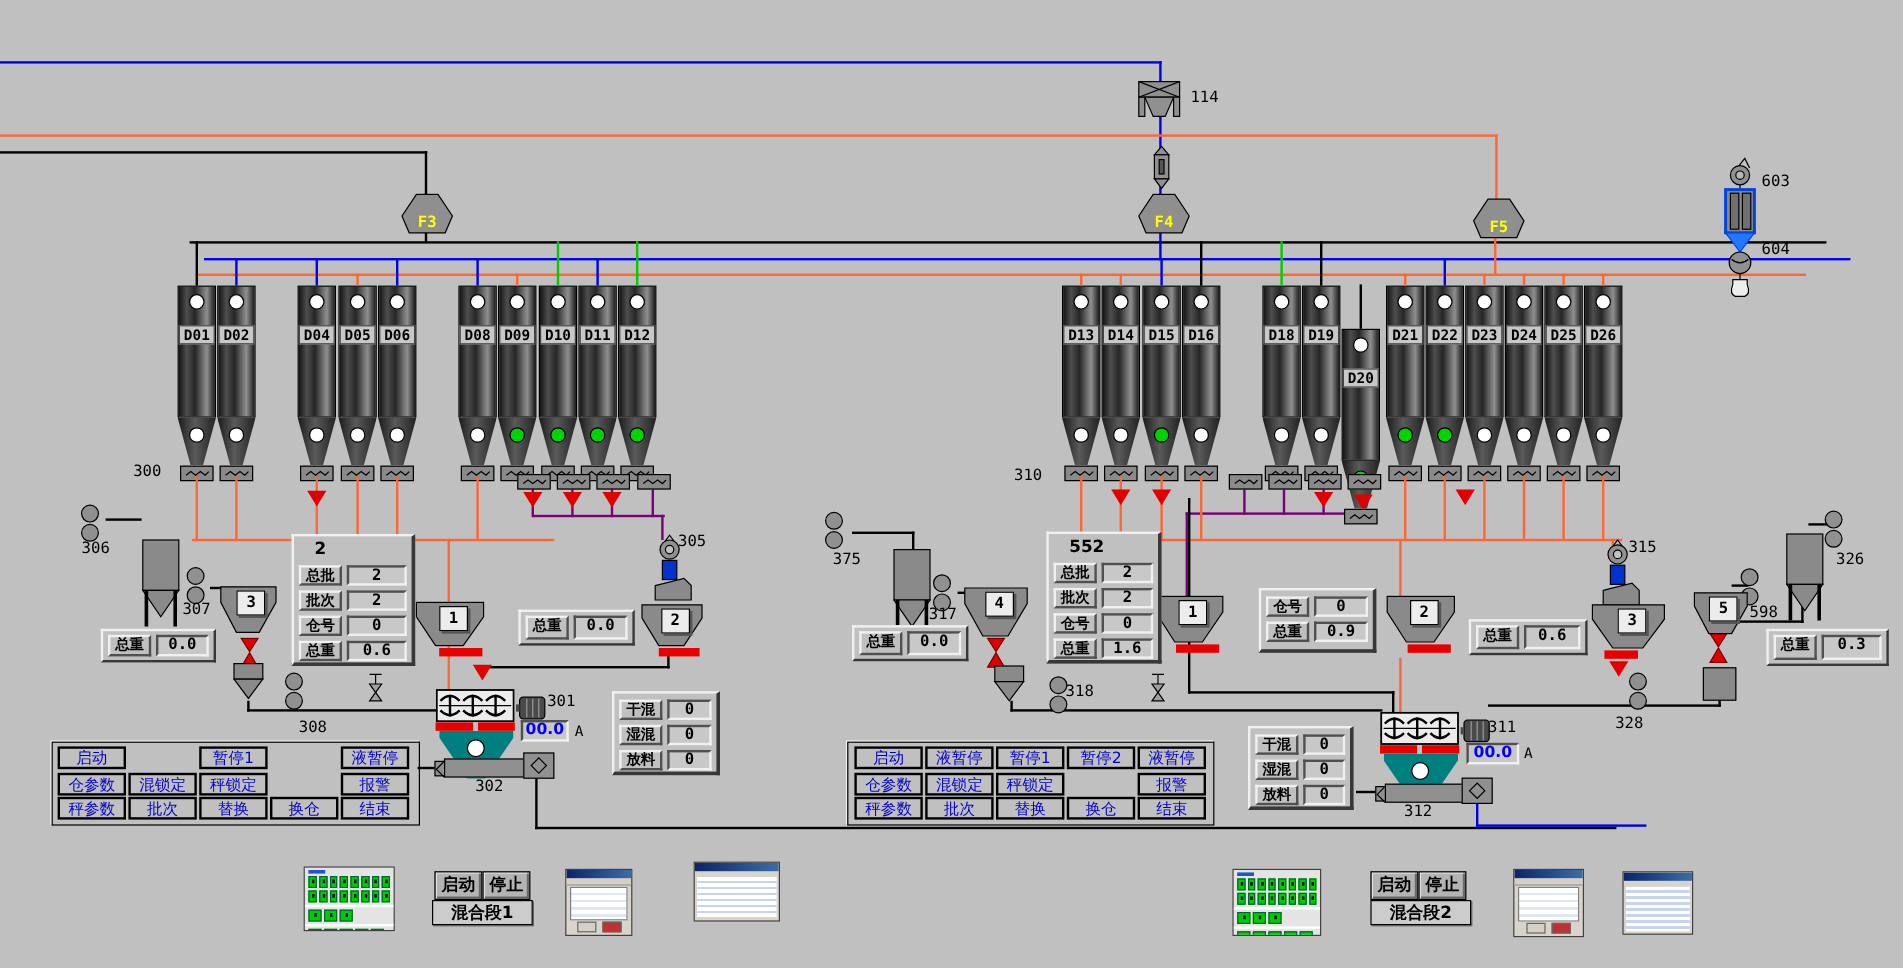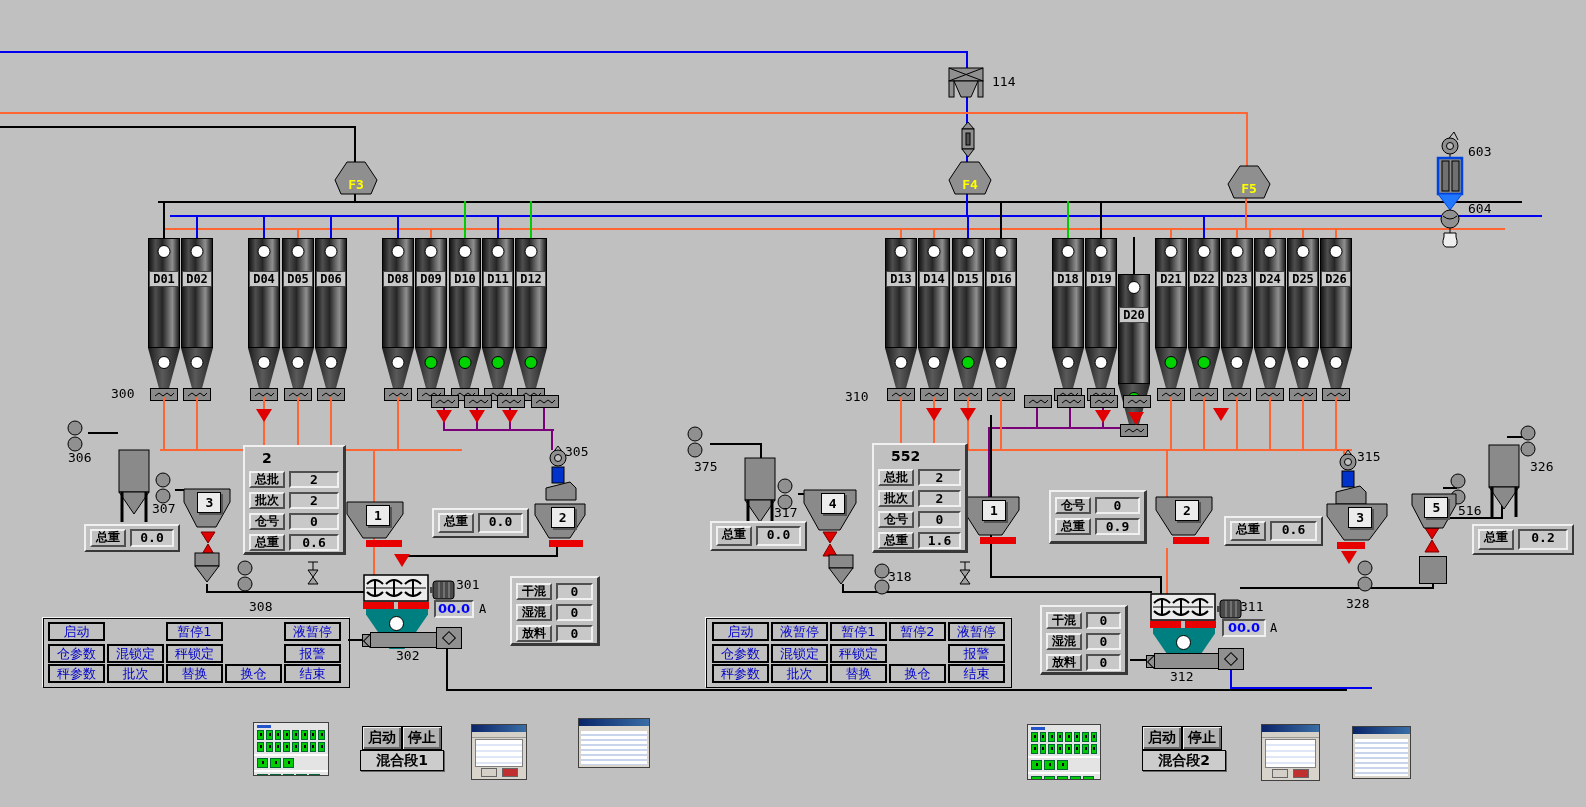--- a/index.html
+++ b/index.html
@@ -156,21 +156,21 @@
   <div class="wpanel" style="left:710px;top:521px;width:97px;height:30px">
     <span class="plab">总重</span>
     <span class="pval">0.0</span>
   </div>
   <div class="wpanel" style="left:1224px;top:516px;width:99px;height:30px">
     <span class="plab">总重</span>
     <span class="pval">0.6</span>
   </div>
   <div class="wpanel" style="left:1472px;top:524px;width:102px;height:31px">
     <span class="plab">总重</span>
-    <span class="pval">0.2</span>
+    <span class="pval">0.3</span>
   </div>
 
   <div class="amp" style="left:434px;top:600px;width:40px;height:18px">00.0</div>
   <div class="tag" style="left:479px;top:602px;font-size:12px">A</div>
   <div class="amp" style="left:1222px;top:619px;width:44px;height:18px">00.0</div>
   <div class="tag" style="left:1270px;top:621px;font-size:12px">A</div>
 
   <div class="tag" style="left:992px;top:74px">114</div>
   <div class="tag" style="left:111px;top:386px">300</div>
   <div class="tag" style="left:845px;top:389px">310</div>
@@ -181,21 +181,21 @@
   <div class="tag" style="left:565px;top:444px">305</div>
   <div class="tag" style="left:1357px;top:449px">315</div>
   <div class="tag" style="left:68px;top:450px">306</div>
   <div class="tag" style="left:694px;top:459px">375</div>
   <div class="tag" style="left:152px;top:501px">307</div>
   <div class="tag" style="left:774px;top:505px">317</div>
   <div class="tag" style="left:249px;top:599px">308</div>
   <div class="tag" style="left:888px;top:569px">318</div>
   <div class="tag" style="left:1346px;top:596px">328</div>
   <div class="tag" style="left:1530px;top:459px">326</div>
-  <div class="tag" style="left:1458px;top:503px">516</div>
+  <div class="tag" style="left:1458px;top:503px">598</div>
   <div class="tag" style="left:1468px;top:144px">603</div>
   <div class="tag" style="left:1468px;top:201px">604</div>
 
   <div class="ctl-frame" style="left:43px;top:618px;width:305px;height:68px"></div>
   <div class="ctl-frame" style="left:706px;top:618px;width:304px;height:68px"></div>
 
   <div class="sys-btn" style="left:362px;top:726px;width:38px;height:22px">启动</div>
   <div class="sys-btn" style="left:402px;top:726px;width:38px;height:22px">停止</div>
   <div class="seg-label" style="left:360px;top:750px;width:82px;height:19px">混合段1</div>
   <div class="sys-btn" style="left:1142px;top:726px;width:38px;height:22px">启动</div>

